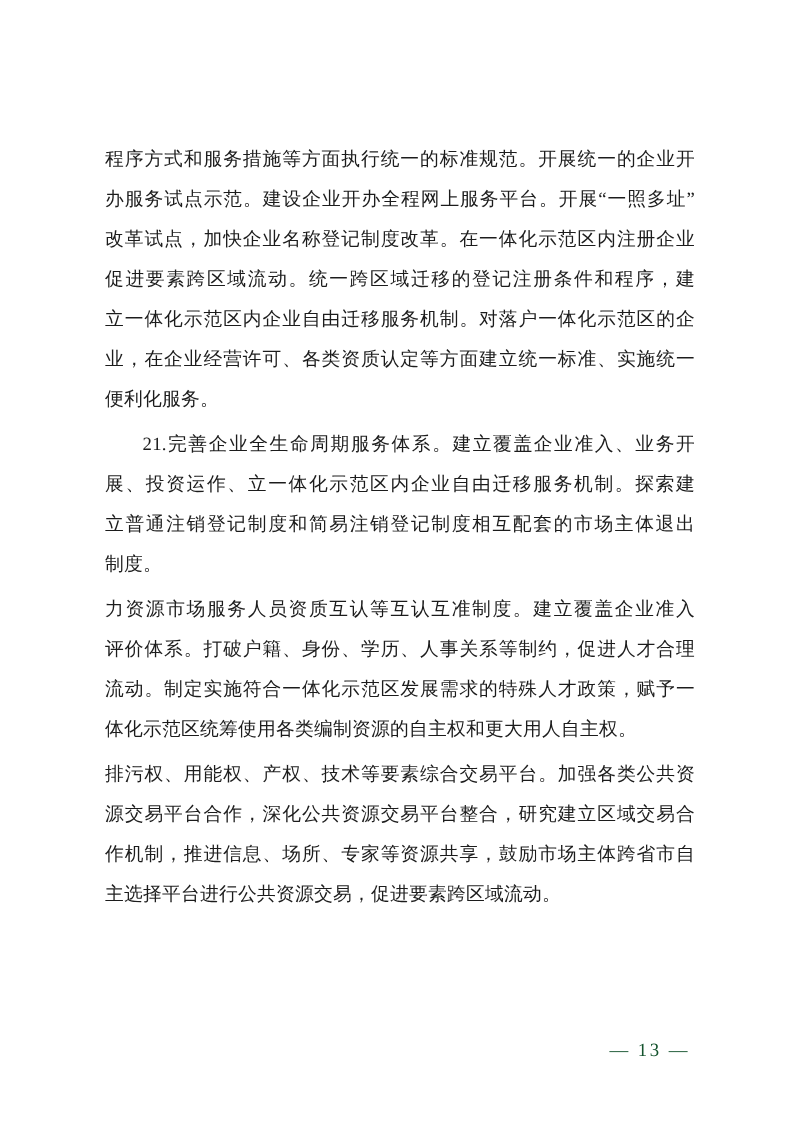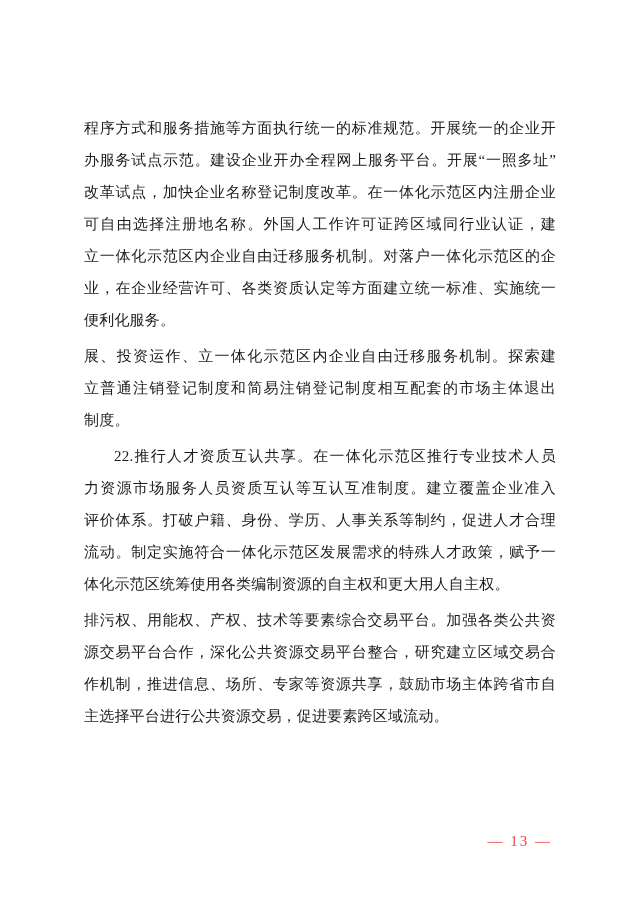--- a/index.html
+++ b/index.html
@@ -47,47 +47,47 @@
   .para.numbered {
     margin-top: 4px;
   }
   .pagenum {
     position: absolute;
     top: 813px;
     right: 88px;
     font-size: 15px;
     line-height: 20px;
     letter-spacing: 2px;
-    color: #ef4444;
+    color: #14532d;
   }
 </style>
 </head>
 <body>
 
 <div class="page">
   <div class="text-block">
 
     <div class="para">
       <div class="line j">程序方式和服务措施等方面执行统一的标准规范。开展统一的企业开</div>
       <div class="line j">办服务试点示范。建设企业开办全程网上服务平台。开展“一照多址”</div>
       <div class="line j">改革试点，加快企业名称登记制度改革。在一体化示范区内注册企业</div>
-      <div class="line j">可自由选择注册地名称。外国人工作许可证跨区域同行业认证，建</div>
+      <div class="line j">促进要素跨区域流动。统一跨区域迁移的登记注册条件和程序，建</div>
       <div class="line j">立一体化示范区内企业自由迁移服务机制。对落户一体化示范区的企</div>
       <div class="line j">业，在企业经营许可、各类资质认定等方面建立统一标准、实施统一</div>
       <div class="line">便利化服务。</div>
     </div>
 
     <div class="para numbered">
+      <div class="line j first">21.完善企业全生命周期服务体系。建立覆盖企业准入、业务开</div>
       <div class="line j">展、投资运作、立一体化示范区内企业自由迁移服务机制。探索建</div>
       <div class="line j">立普通注销登记制度和简易注销登记制度相互配套的市场主体退出</div>
       <div class="line">制度。</div>
     </div>
 
     <div class="para numbered">
-      <div class="line j first">22.推行人才资质互认共享。在一体化示范区推行专业技术人员</div>
       <div class="line j">力资源市场服务人员资质互认等互认互准制度。建立覆盖企业准入</div>
       <div class="line j">评价体系。打破户籍、身份、学历、人事关系等制约，促进人才合理</div>
       <div class="line j">流动。制定实施符合一体化示范区发展需求的特殊人才政策，赋予一</div>
       <div class="line">体化示范区统筹使用各类编制资源的自主权和更大用人自主权。</div>
     </div>
 
     <div class="para numbered">
       <div class="line j">排污权、用能权、产权、技术等要素综合交易平台。加强各类公共资</div>
       <div class="line j">源交易平台合作，深化公共资源交易平台整合，研究建立区域交易合</div>
       <div class="line j">作机制，推进信息、场所、专家等资源共享，鼓励市场主体跨省市自</div>

